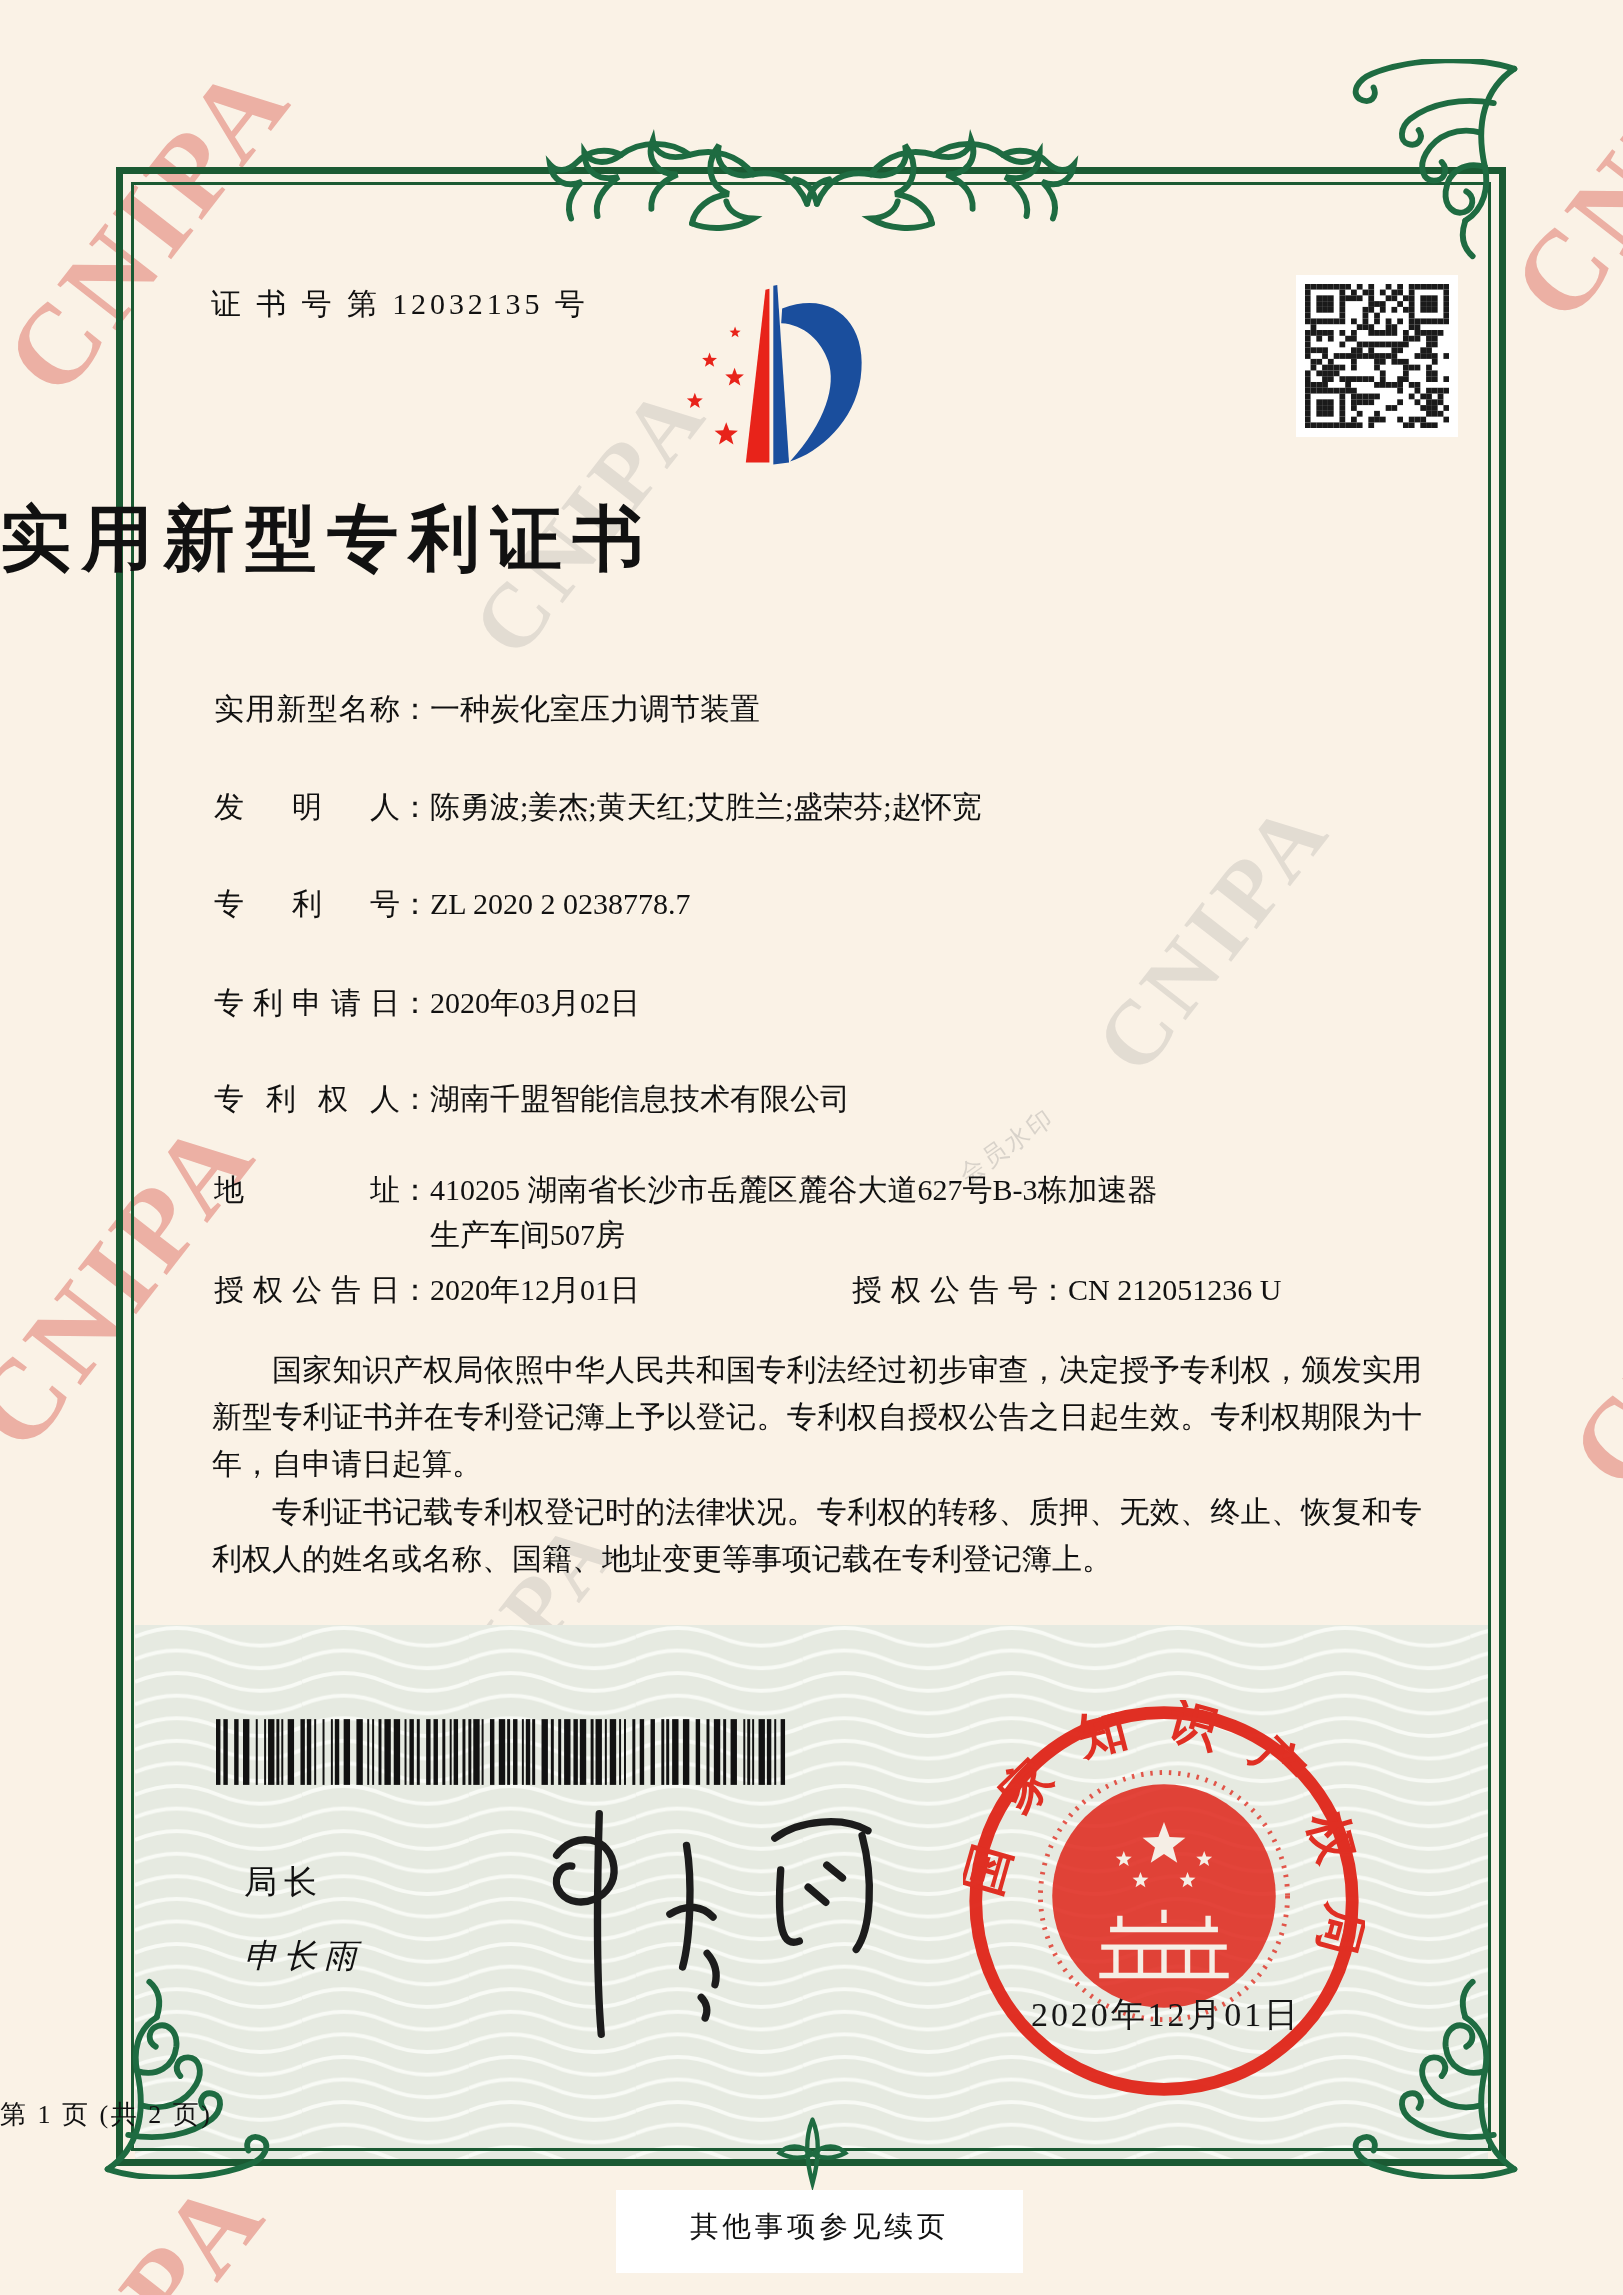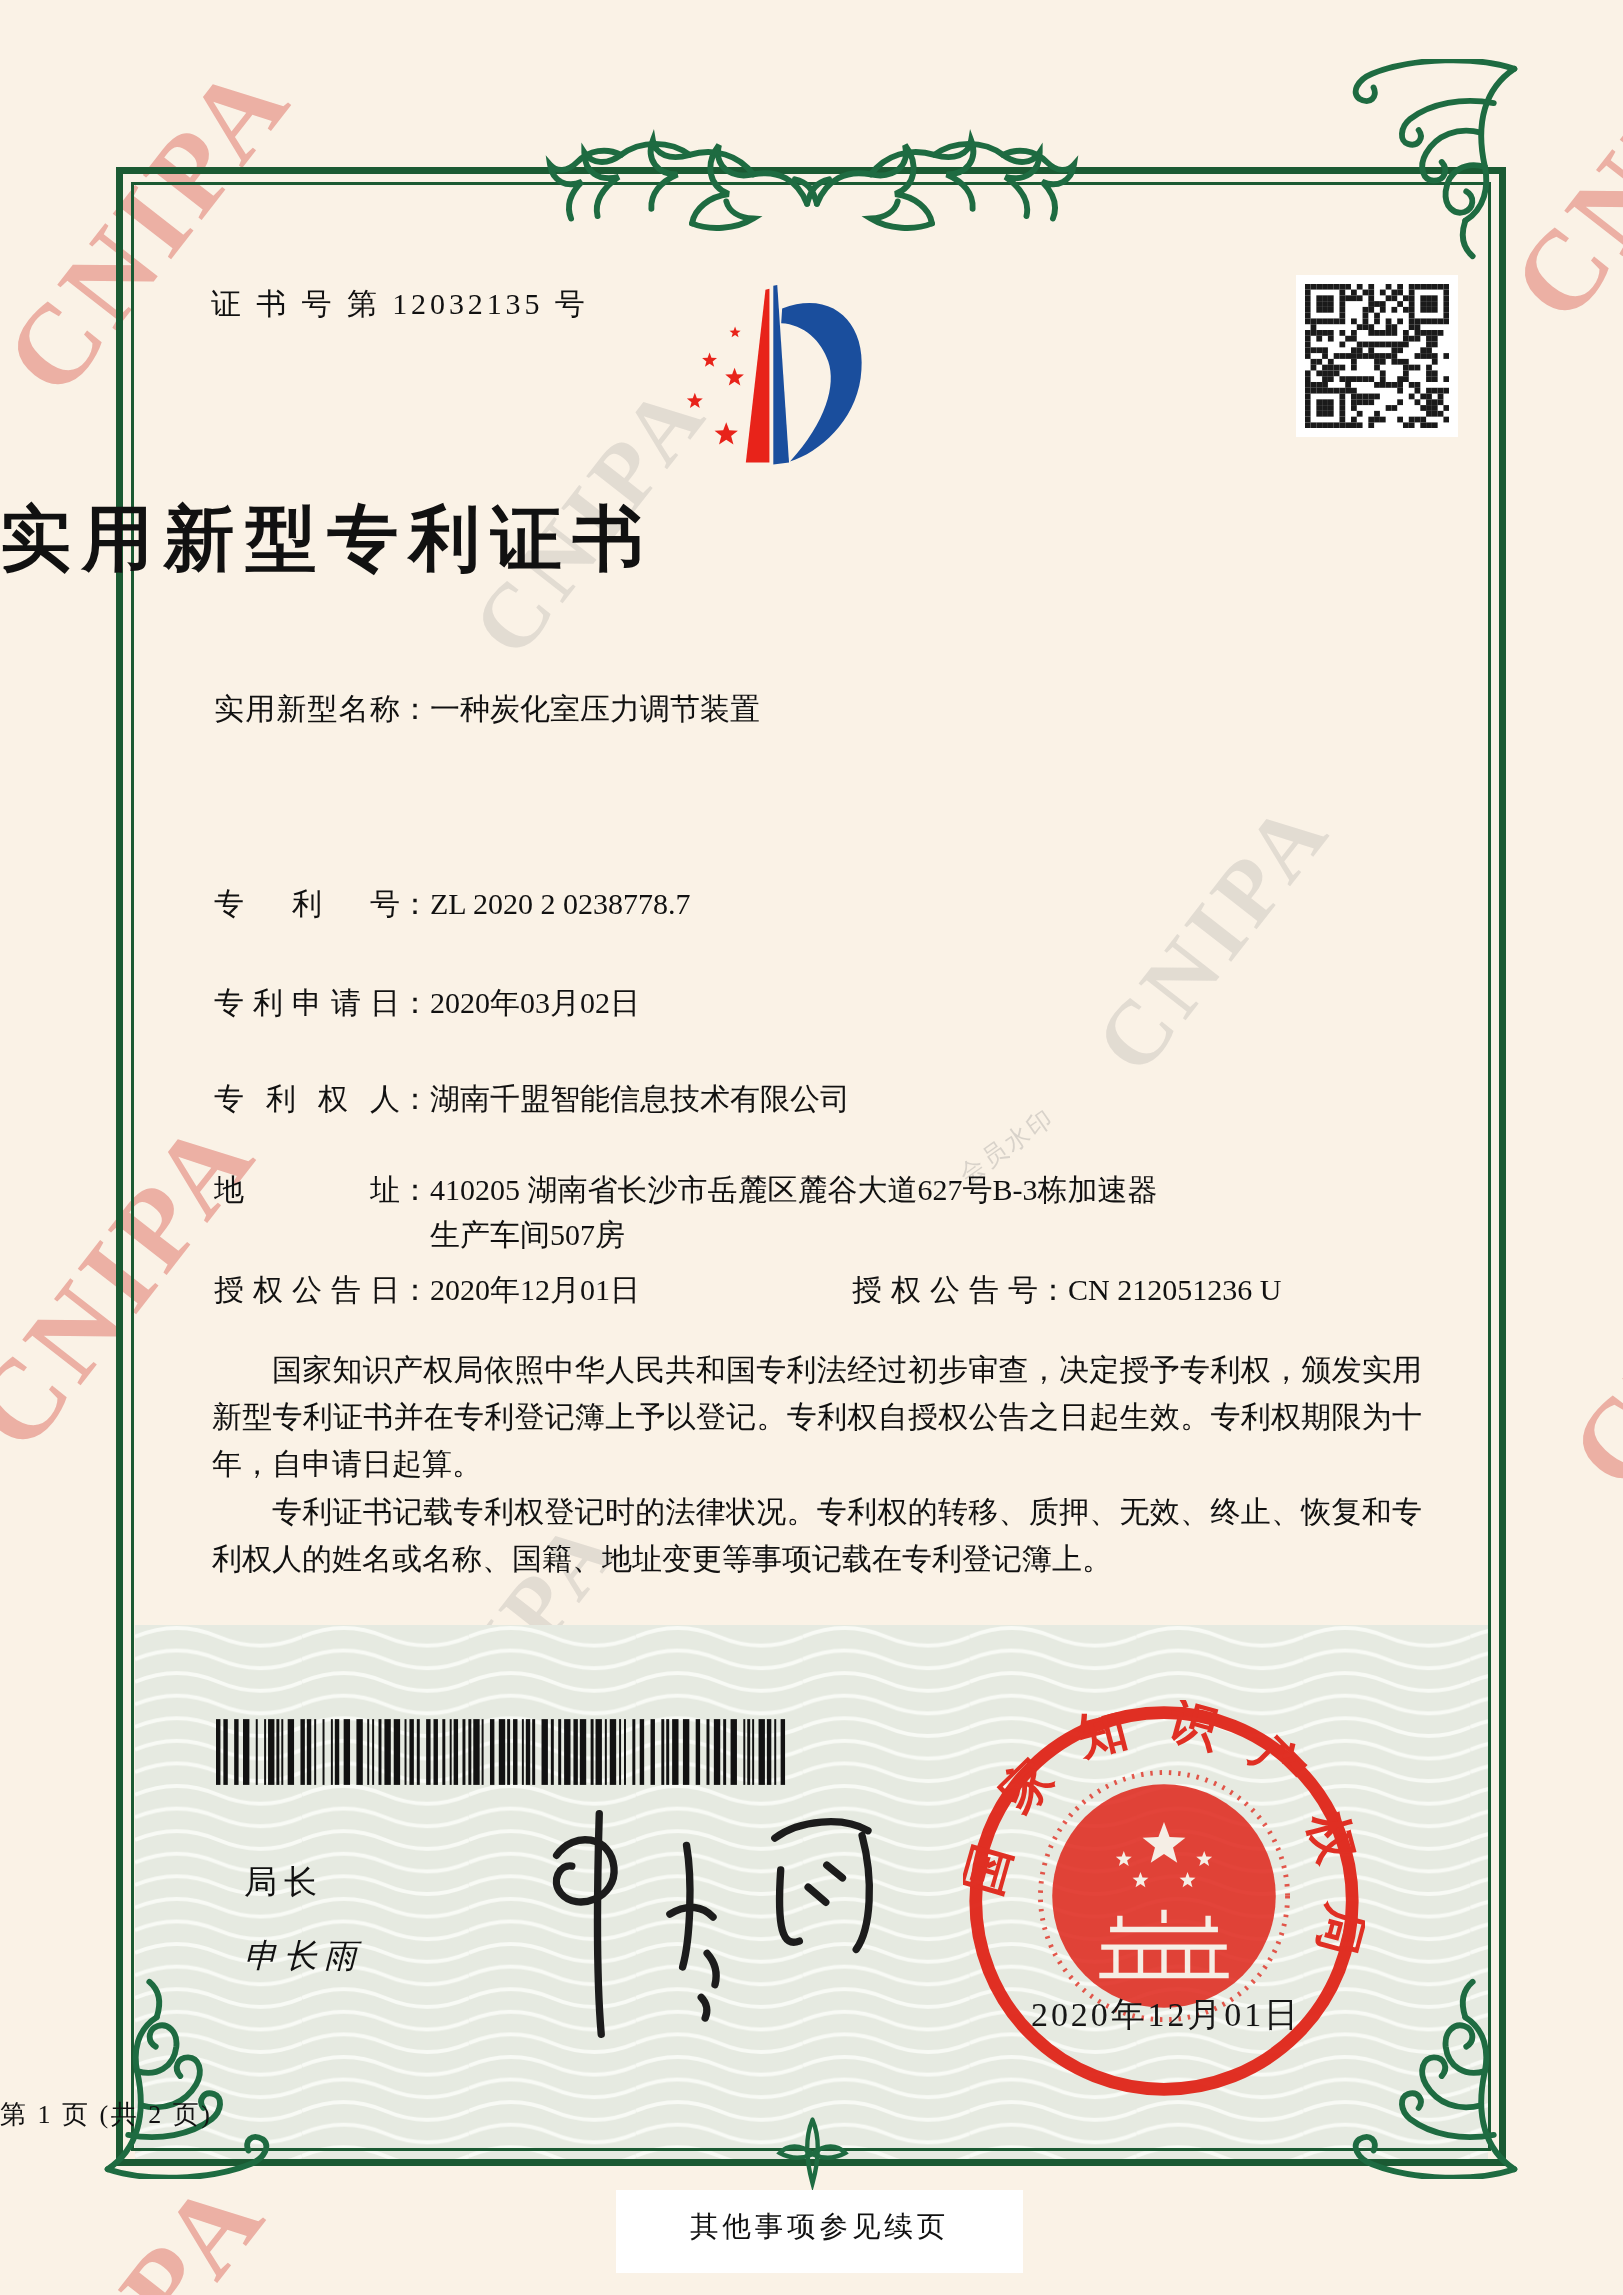--- a/index.html
+++ b/index.html
@@ -520,20 +520,23 @@
         <rect x="231" y="264" width="11" height="11"></rect>
         <rect x="242" y="264" width="11" height="11"></rect>
       </g>
   </svg>
 
   <div class="abs title">实用新型专利证书</div>
 
   <div class="abs row" style="top:686px;">
     <span class="lbl">实用新型名称</span><span class="colon">：</span><span class="val">一种炭化室压力调节装置</span>
   </div>
+  <div class="abs row" style="top:784px;">
+    <span class="lbl">发明人</span><span class="colon">：</span><span class="val">陈勇波;姜杰;黄天红;艾胜兰;盛荣芬;赵怀宽</span>
+  </div>
   <div class="abs row" style="top:881px;">
     <span class="lbl">专利号</span><span class="colon">：</span><span class="val">ZL 2020 2 0238778.7</span>
   </div>
   <div class="abs row" style="top:980px;">
     <span class="lbl">专利申请日</span><span class="colon">：</span><span class="val">2020年03月02日</span>
   </div>
   <div class="abs row" style="top:1076px;">
     <span class="lbl">专利权人</span><span class="colon">：</span><span class="val">湖南千盟智能信息技术有限公司</span>
   </div>
   <div class="abs row" style="top:1167px;">

